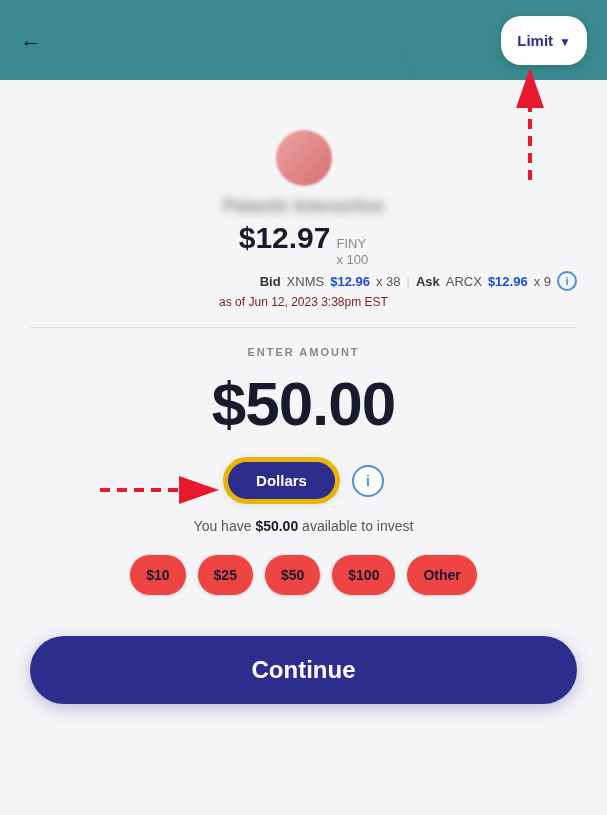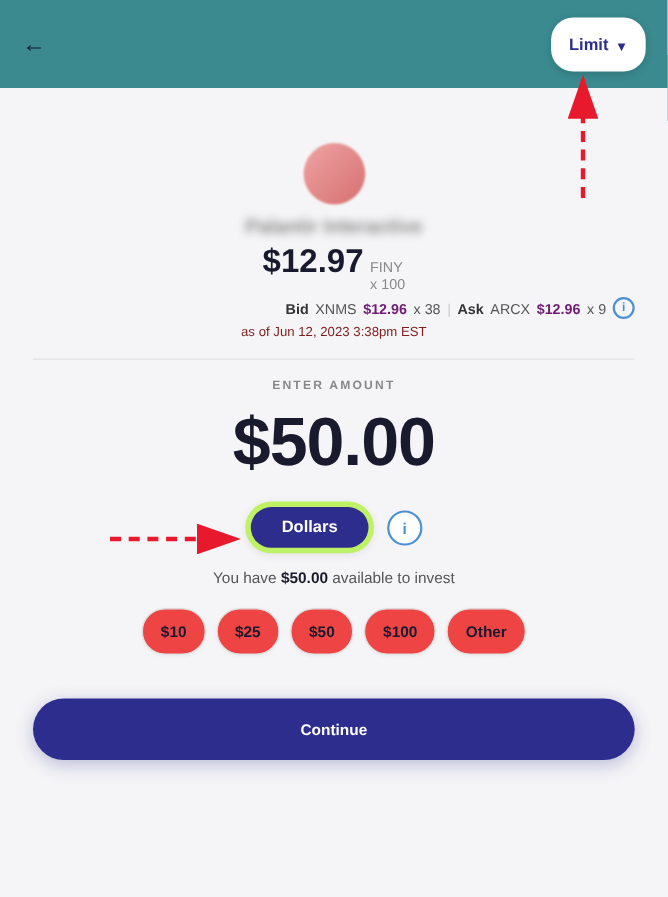--- a/index.html
+++ b/index.html
@@ -124,21 +124,21 @@
       margin-top: 4px;
     }
 
     .bid-ask-row .label {
       font-weight: 700;
       color: #333;
     }
 
     .bid-ask-row .price-bold {
       font-weight: 700;
-      color: #701a75;
+      color: #1d4ed8;
     }
 
     .bid-ask-row .divider {
       color: #ccc;
     }
 
     .info-icon {
       width: 20px;
       height: 20px;
       border-radius: 50%;
@@ -186,21 +186,21 @@
     .toggle-row {
       display: flex;
       align-items: center;
       justify-content: center;
       gap: 12px;
       margin-bottom: 14px;
       position: relative;
     }
 
     .toggle-container {
-      background: #bef264;
+      background: #eab308;
       border-radius: 30px;
       padding: 5px;
       display: flex;
       gap: 16px;
       box-shadow: 0 2px 8px rgba(0,0,0,0.08);
     }
 
     .toggle-btn {
       border: none;
       border-radius: 25px;
@@ -269,21 +269,21 @@
       text-align: center;
       box-shadow: 0 1px 4px rgba(0,0,0,0.06);
     }
 
     .continue-btn {
       width: 100%;
       background: #2d2d8e;
       border: none;
       border-radius: 35px;
       padding: 20px;
-      font-size: 14px;
+      font-size: 24px;
       font-weight: 700;
       color: white;
       cursor: pointer;
       margin-top: 10px;
       box-shadow: 0 4px 16px rgba(45, 45, 142, 0.3);
     }
 
     
     .arrows-overlay {
       position: absolute;

